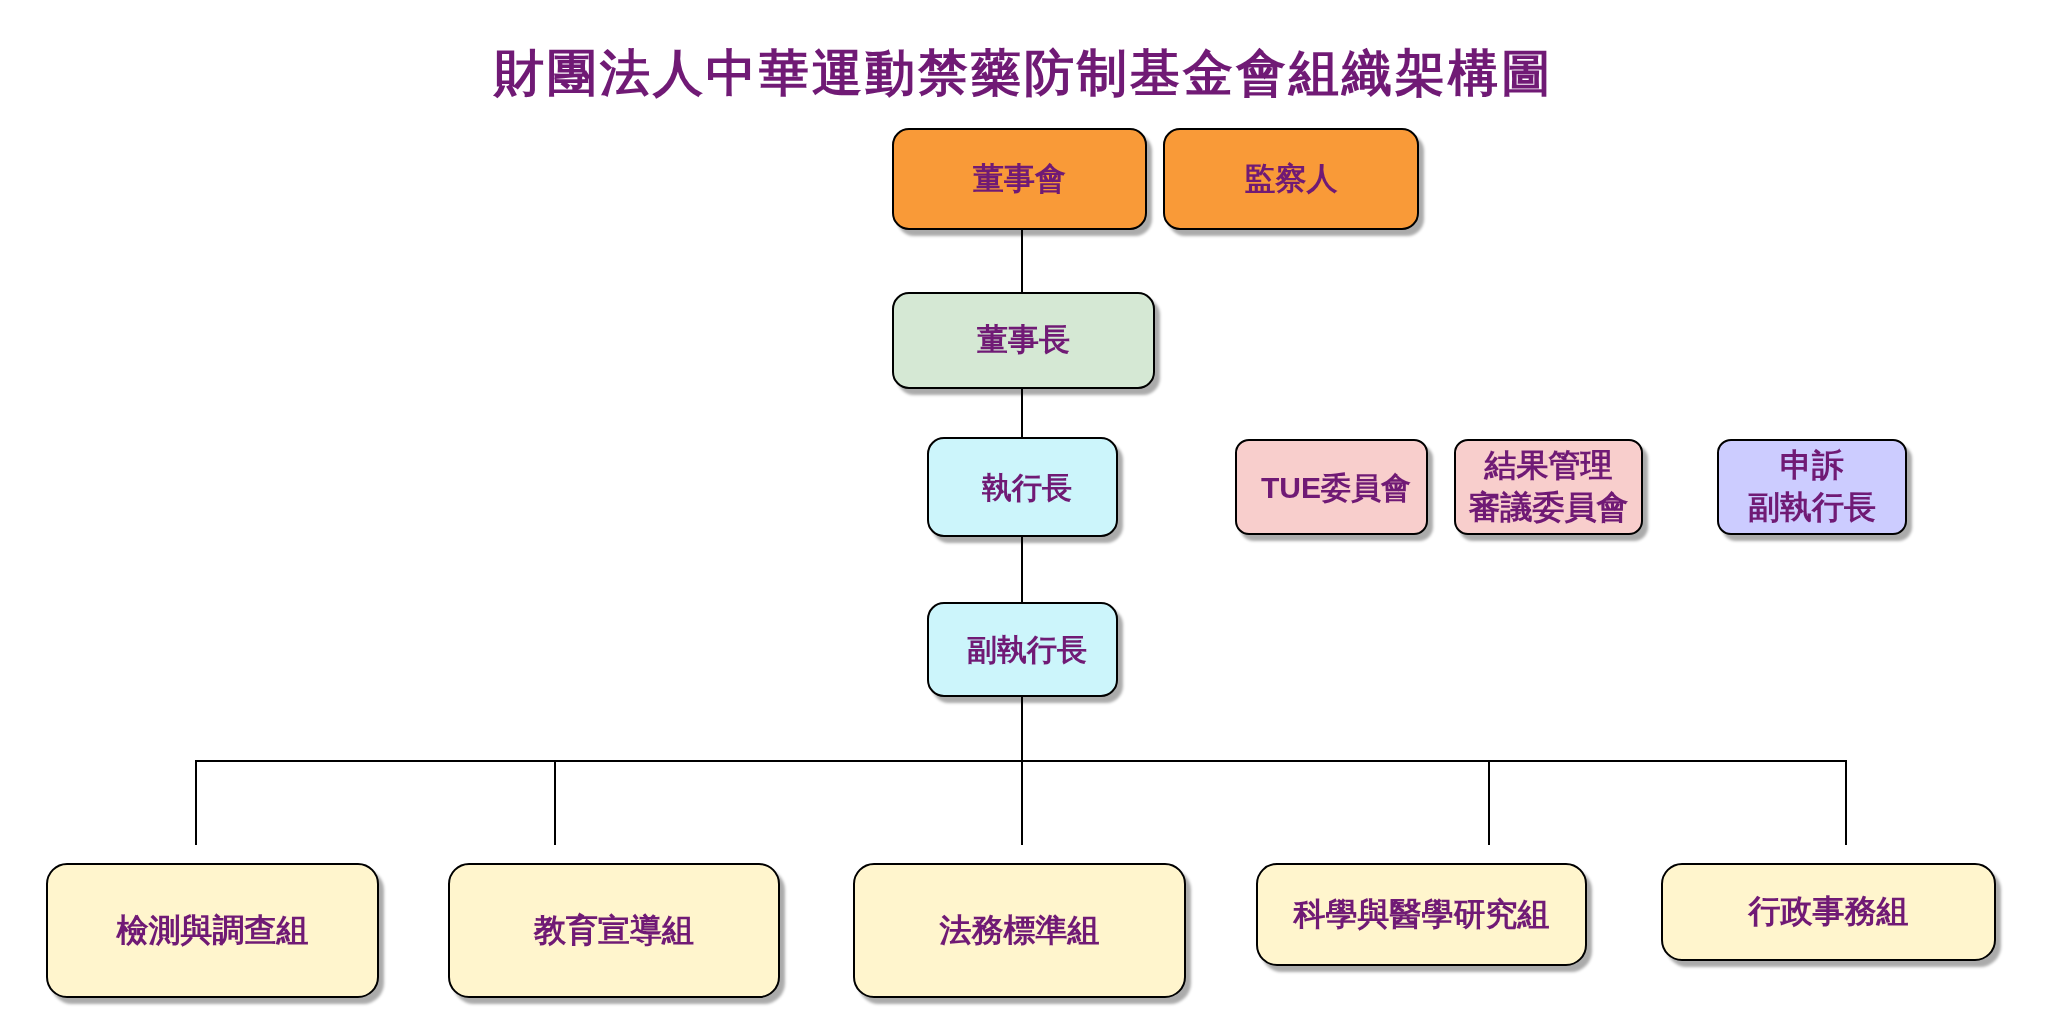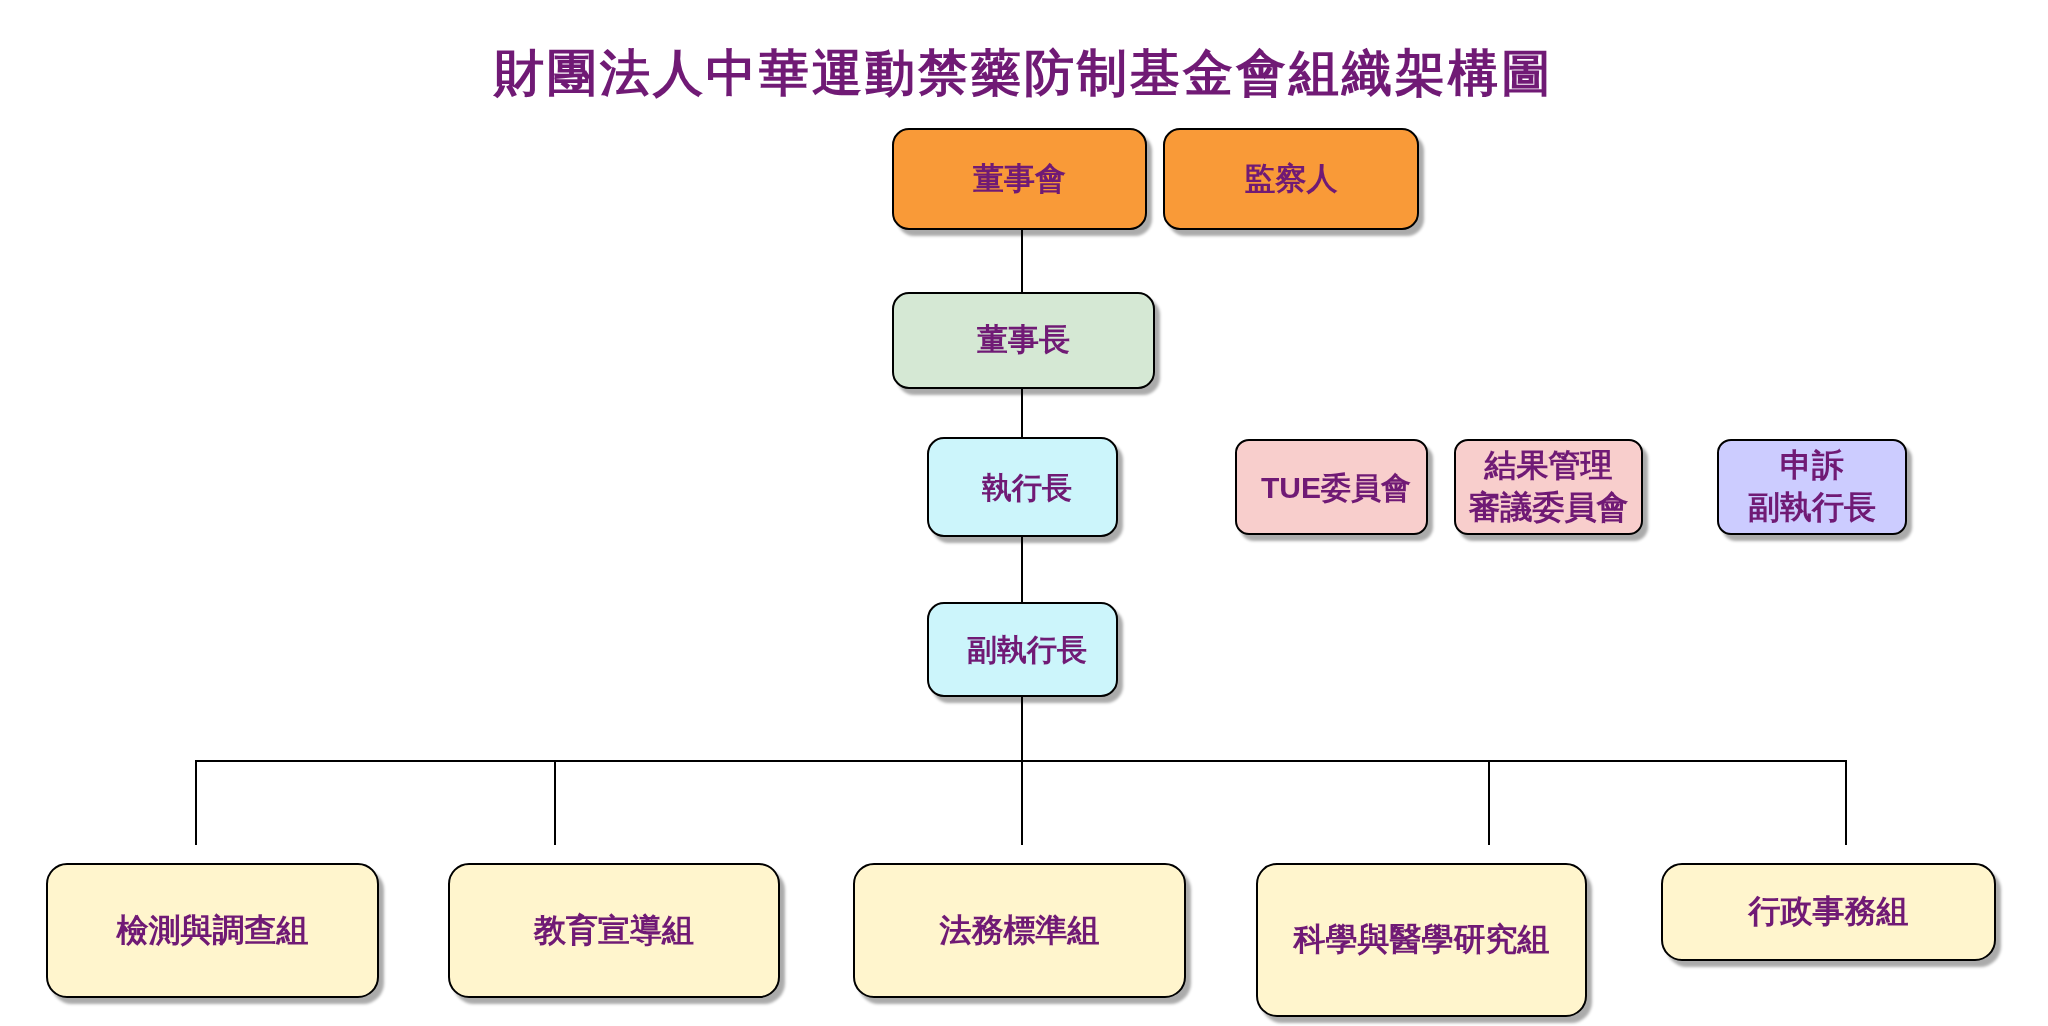--- a/index.html
+++ b/index.html
@@ -79,16 +79,16 @@
   <div class="node pink fs-committee r-small" style="left:1454px;top:439px;width:189px;height:96px;">結果管理
 審議委員會</div>
   <div class="node lavender fs-committee r-small" style="left:1717px;top:439px;width:190px;height:96px;">申訴
 副執行長</div>
 
   <div class="node cyan fs-mid" style="left:927px;top:602px;width:191px;height:95px;">副執行長</div>
 
   <div class="node yellow fs-group r-big" style="left:46px;top:845px;width:333px;height:135px;">檢測與調查組</div>
   <div class="node yellow fs-group r-big" style="left:448px;top:845px;width:332px;height:135px;">教育宣導組</div>
   <div class="node yellow fs-group r-big" style="left:853px;top:845px;width:333px;height:135px;">法務標準組</div>
-  <div class="node yellow fs-group r-big" style="left:1256px;top:845px;width:331px;height:154px;">科學與醫學研究組</div>
+  <div class="node yellow fs-group r-big" style="left:1256px;top:845px;width:331px;height:103px;">科學與醫學研究組</div>
   <div class="node yellow fs-group r-big" style="left:1661px;top:845px;width:335px;height:98px;">行政事務組</div>
 
 </div>
 
 </body></html>

